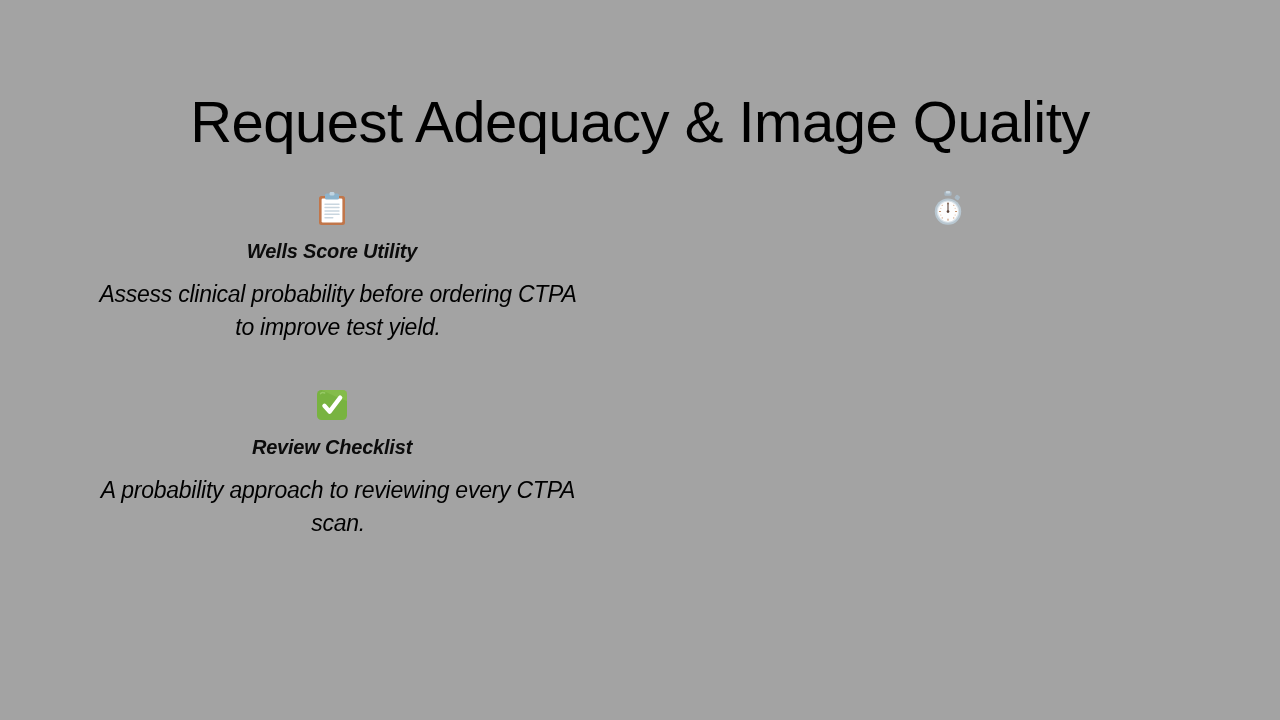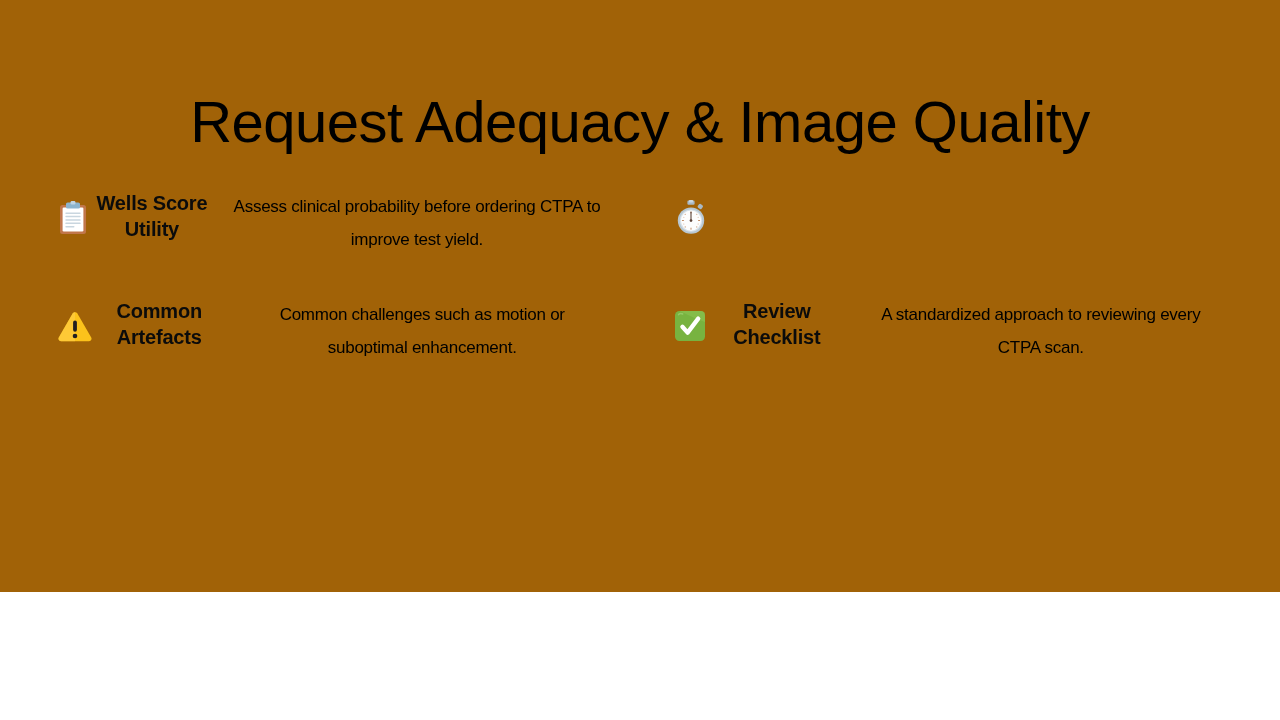--- a/index.html
+++ b/index.html
@@ -12,22 +12,22 @@
     height: 720px;
     background: #ffffff;
     font-family: "Liberation Sans", "DejaVu Sans", sans-serif;
     color: #000000;
     overflow: hidden;
   }
 
   .slide {
     position: relative;
     width: 1280px;
-    height: 592px;
-    background: #a16207;
+    height: 720px;
+    background: #a3a3a3;
     box-sizing: border-box;
   }
 
   
   .slide-title {
     position: absolute;
     top: 48px;
     left: 0;
     width: 1280px;
     text-align: center;
@@ -47,25 +47,26 @@
     width: 1232px;
     display: grid;
     grid-template-columns: 1fr 1fr;
     grid-template-rows: auto auto;
     row-gap: 42px;
     column-gap: 0px;
   }
 
   .card {
     display: flex;
-    flex-direction: row;
+    flex-direction: column;
     align-items: center;
     text-align: center;
     padding: 0 34px;
     box-sizing: border-box;
+    font-style: italic;
   }
 
   .card-icon {
     width: 34px;
     height: 38px;
     display: flex;
     align-items: center;
     justify-content: center;
     margin-bottom: 10px;
   }
@@ -76,21 +77,21 @@
   .card-title {
     font-size: 20px;
     line-height: 26px;
     font-weight: 700;
     letter-spacing: -0.2px;
     color: #0b0b0b;
     margin-bottom: 14px;
   }
 
   .card-body {
-    font-size: 17px;
+    font-size: 23px;
     line-height: 33px;
     font-weight: 400;
     letter-spacing: -0.25px;
     color: #000000;
     max-width: 480px;
     margin-left: 12px;
   }
 </style>
 </head>
 <body>
@@ -141,40 +142,28 @@
             <circle cx="8.9" cy="17.2" r="0.45"></circle>
             <circle cx="23.1" cy="24.0" r="0.45"></circle>
             <circle cx="8.9" cy="24.0" r="0.45"></circle>
           </g>
           <rect x="15.45" y="11.6" width="1.1" height="9.4" rx="0.55" fill="#5A4238"></rect>
           <circle cx="16" cy="20.6" r="1.35" fill="#5A4238"></circle>
         </svg>
       </div>
     </div>
 
-    <div class="card">
-      <div class="card-icon">
-        <svg width="34" height="31" viewBox="0 0 34 31" aria-hidden="true">
-          <path d="M14.6 2.6 L0.9 26.3 C-0.2 28.3 1.0 30.3 3.2 30.3 L30.8 30.3 C33.0 30.3 34.2 28.3 33.1 26.3 L19.4 2.6 C18.3 0.7 15.7 0.7 14.6 2.6 Z" fill="#FCC21B"></path>
-          <path d="M17.0 1.2 C16.1 1.2 15.2 1.7 14.6 2.6 L0.9 26.3 C-0.2 28.3 1.0 30.3 3.2 30.3 L17.0 30.3 Z" fill="#FFD04C" opacity="0.55"></path>
-          <rect x="15.1" y="9.6" width="3.8" height="11.1" rx="1.9" fill="#231F20"></rect>
-          <circle cx="17.0" cy="25.0" r="2.3" fill="#231F20"></circle>
-        </svg>
-      </div>
-      <div class="card-title">Common Artefacts</div>
-      <div class="card-body">Common challenges such as motion or suboptimal enhancement.</div>
-    </div>
 
     <div class="card">
       <div class="card-icon">
         <svg width="32" height="32" viewBox="0 0 32 32" aria-hidden="true">
           <rect x="1" y="1" width="30" height="30" rx="4.5" fill="#78B340"></rect>
           <path d="M5.5 1 H27 A4 4 0 0 1 31 5 V12 C22 9 12 4 5.5 1 Z" fill="#8CC152" opacity="0.6"></path>
           <path d="M4.6 4.6 C5.4 3.6 7.4 3.2 8.6 4.0" stroke="#9ACB6B" stroke-width="1.6" stroke-linecap="round" fill="none" opacity="0.85"></path>
           <path d="M8.4 16.8 L13.6 22.6 L24.2 8.6" stroke="#FFFFFF" stroke-width="4.3" stroke-linecap="round" stroke-linejoin="round" fill="none"></path>
         </svg>
       </div>
       <div class="card-title">Review Checklist</div>
-      <div class="card-body">A standardized approach to reviewing every CTPA scan.</div>
+      <div class="card-body">A probability approach to reviewing every CTPA scan.</div>
     </div>
 
   </div>
 </div>
 
 </body></html>

